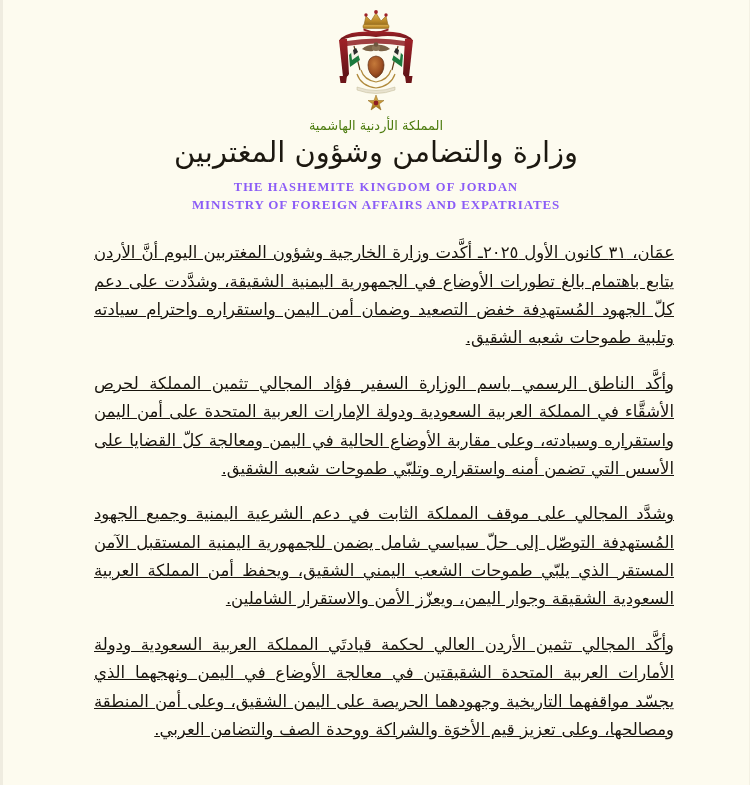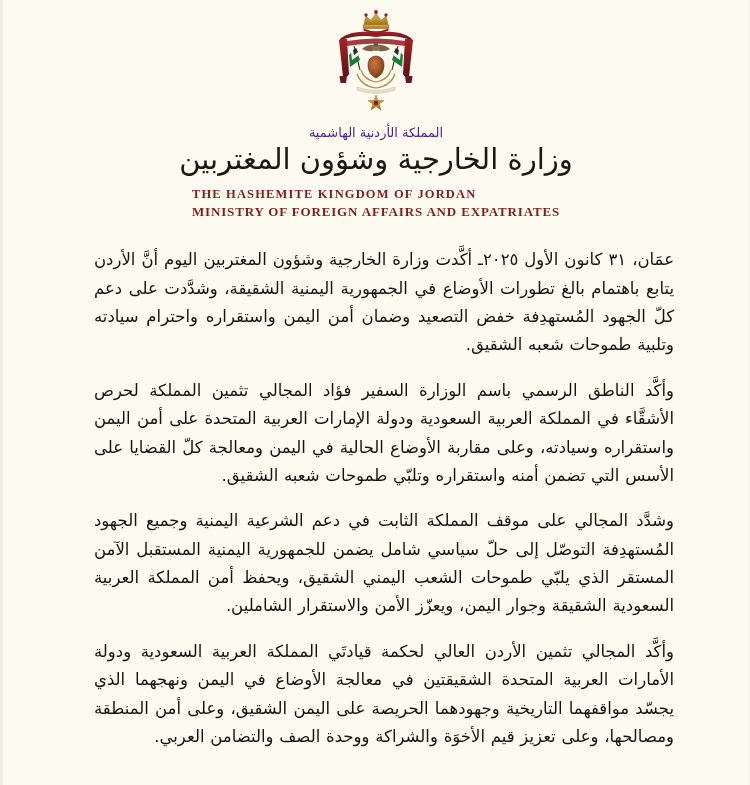--- a/index.html
+++ b/index.html
@@ -43,40 +43,40 @@
   }
   .emblem-svg {
     width: 120px;
     height: 108px;
     display: block;
   }
 
   .arabic-line-1 {
     font-family: "DejaVu Sans", sans-serif;
     font-size: 13px;
-    color: #4c1d95;
+    color: #4d7c0f;
     letter-spacing: 0.5px;
-    margin-top: 9px;
+    margin-top: 2px;
     direction: rtl;
   }
   .arabic-line-2 {
     font-family: "DejaVu Sans", sans-serif;
     font-size: 29px;
     color: #1c1810;
     margin-top: 1px;
     letter-spacing: 1px;
     direction: rtl;
     line-height: 1.25;
   }
 
   .english-block {
     margin-top: 10px;
-    text-align: left;
+    text-align: center;
     direction: ltr;
-    color: #7f1d1d;
+    color: #8b5cf6;
   }
   .eng-line-1 {
     font-family: "Liberation Serif", serif;
     font-size: 12.5px;
     letter-spacing: 1.15px;
     font-weight: 600;
     white-space: nowrap;
   }
   .eng-line-2 {
     font-family: "Liberation Serif", serif;
@@ -96,20 +96,21 @@
     color: #17130c;
   }
   .para {
     font-family: "DejaVu Sans", sans-serif;
     font-size: 16.5px;
     line-height: 1.72;
     text-align: justify;
     text-align-last: right;
     margin: 0 0 17px 16px;
     word-spacing: 0.5px;
+    text-decoration: underline;
   }
   .para:last-child {
     margin-bottom: 0;
   }
 </style>
 </head>
 <body>
 
 <div class="page">
 
@@ -185,21 +186,21 @@
         <path d="M41 79 Q60 86 79 79 L79 82 Q60 89 41 82 Z" fill="#e8e2cf" stroke="#c0b894" stroke-width="0.5"></path>
 
         <g transform="translate(60,95)">
           <path d="M0 -8 L2 -2.5 L8 -2.5 L3.2 1 L5 7 L0 3.4 L-5 7 L-3.2 1 L-8 -2.5 L-2 -2.5 Z" fill="url(#goldG)" stroke="#8d6418" stroke-width="0.5"></path>
           <circle cx="0" cy="0" r="2.4" fill="#8e1d22"></circle>
         </g>
       </svg>
     </div>
 
     <div class="arabic-line-1">المملكة الأردنية الهاشمية</div>
-    <div class="arabic-line-2">وزارة الخارجية وشؤون المغتربين</div>
+    <div class="arabic-line-2">وزارة والتضامن وشؤون المغتربين</div>
 
     <div class="english-block">
       <div class="eng-line-1">THE HASHEMITE KINGDOM OF JORDAN</div>
       <div class="eng-line-2">MINISTRY OF FOREIGN AFFAIRS AND EXPATRIATES</div>
     </div>
   </div>
 
   <div class="body-text">
     <p class="para">عمَان، ٣١ كانون الأول ٢٠٢٥ـ أكَّدت وزارة الخارجية وشؤون المغتربين اليوم أنَّ الأردن يتابع باهتمام بالغ تطورات الأوضاع في الجمهورية اليمنية الشقيقة، وشدَّدت على دعم كلّ الجهود المُستهدِفة خفض التصعيد وضمان أمن اليمن واستقراره واحترام سيادته وتلبية طموحات شعبه الشقيق.</p>
     <p class="para">وأكَّد الناطق الرسمي باسم الوزارة السفير فؤاد المجالي تثمين المملكة لحرص الأشقَّاء في المملكة العربية السعودية ودولة الإمارات العربية المتحدة على أمن اليمن واستقراره وسيادته، وعلى مقاربة الأوضاع الحالية في اليمن ومعالجة كلّ القضايا على الأسس التي تضمن أمنه واستقراره وتلبّي طموحات شعبه الشقيق.</p>

